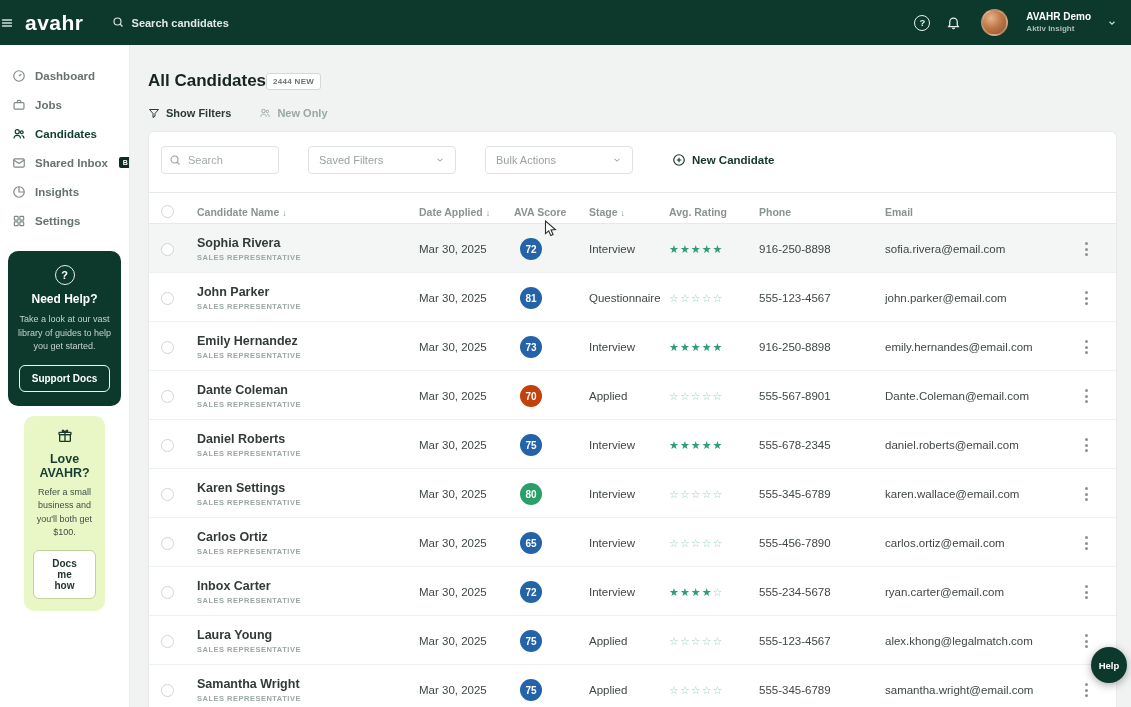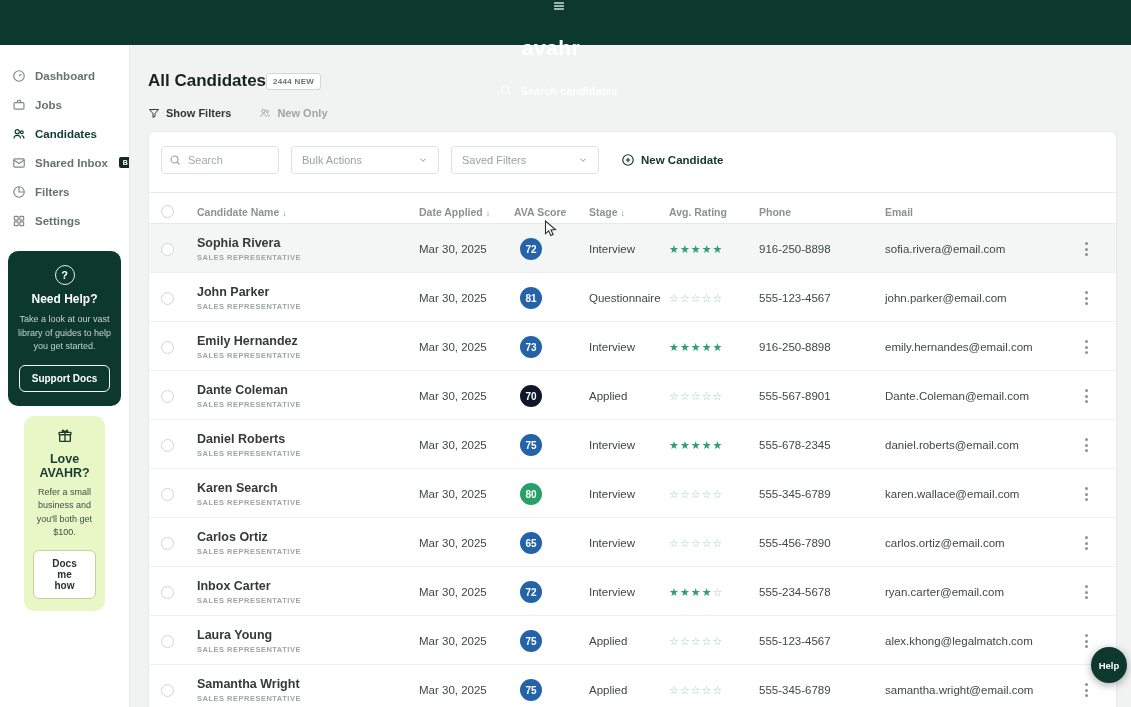--- a/index.html
+++ b/index.html
@@ -1,21 +1,21 @@
 <!DOCTYPE html>
 <html><head>
 <meta charset="utf-8">
 <style>
   * { margin:0; padding:0; box-sizing:border-box; }
   html, body { width:1131px; height:707px; overflow:hidden; }
   body { font-family:"Liberation Sans", sans-serif; background:#f1f3f2; color:#2d3832; }
   .app { position:relative; width:1131px; height:707px; display:flex; flex-direction:column; }
 
   
-  .topbar { height:45px; background:#0d392c; display:flex; align-items:center; padding:0 14px 0 1px; gap:24px; flex-shrink:0;flex-direction:column; }
+  .topbar { height:45px; background:#0d392c; display:flex; align-items:center; padding:0 14px 0 1px; gap:12px; flex-shrink:0; }
   .hamburger { display:flex; align-items:center; cursor:pointer; }
   .logo { color:#fff; font-size:21px; font-weight:800; letter-spacing:.5px; margin-right:16px; cursor:pointer; }
   .topbar-search { display:flex; align-items:center; gap:8px; color:rgba(255,255,255,.88); font-size:11px; font-weight:600; cursor:text; }
   .topbar-spacer { flex:1; }
   .tb-icon { display:flex; align-items:center; cursor:pointer; margin-left:4px; }
   .qcircle { width:16px; height:16px; border:1.4px solid #e8f0ec; border-radius:50%; display:flex; align-items:center; justify-content:center; font-size:9.5px; color:#e8f0ec; font-weight:700; }
   .avatar { width:27px; height:27px; border-radius:50%; background:radial-gradient(circle at 35% 30%, #e8b48a 0%, #c07a4a 45%, #8a4f2c 100%); border:2px solid rgba(255,255,255,.25); margin-left:8px; cursor:pointer; }
   .account { margin-left:6px; cursor:pointer; line-height:1.25; }
   .acc-name { color:#fff; font-size:10px; font-weight:800; }
   .acc-org { color:#a9bdb4; font-size:8px; font-weight:600; }
@@ -47,21 +47,21 @@
   .main { flex:1; min-width:0; padding:26px 14px 0 18px; display:flex; flex-direction:column; }
   .page-head { display:flex; align-items:center; margin-bottom:16px; }
   .page-head h1 { font-size:17px; font-weight:800; color:#16241e; }
   .new-badge { border:1px solid #d2d9d5; background:#fff; color:#6a736e; font-size:8px; font-weight:700; padding:3px 6px; border-radius:3px; letter-spacing:.3px; }
   .filter-row { display:flex; gap:28px; margin-bottom:12px; align-items:center; }
   .filter-toggle { display:flex; align-items:center; gap:6px; font-size:11px; font-weight:700; color:#2b3a33; cursor:pointer; }
   .filter-toggle.muted { color:#9aa8a1; }
   .filter-toggle.muted svg { color:#9aa8a1; }
 
   .card { background:#fff; border:1px solid #e7eae8; border-bottom:none; border-radius:6px 6px 0 0; flex:1; padding-top:14px; --cols:36px 222px 95px 75px 80px 90px 126px 1fr 36px; }
-  .toolbar { display:flex; align-items:center; gap:12px; padding:0 12px; margin-bottom:18px; }
+  .toolbar { display:flex; align-items:center; gap:29px; padding:0 12px; margin-bottom:18px; }
   .search-box { position:relative; }
   .search-box svg { position:absolute; left:8px; top:8px; color:#9aa39e; }
   .search-box input { width:118px; height:28px; border:1px solid #dfe4e1; border-radius:4px; padding:0 8px 0 26px; font-family:inherit; font-size:11px; color:#3a433e; outline:none; }
   .search-box input::placeholder { color:#a2aba6; }
   .select { width:148px; height:28px; border:1px solid #dfe4e1; border-radius:4px; display:flex; align-items:center; justify-content:space-between; padding:0 10px; font-size:11px; color:#9aa39e; cursor:pointer; background:#fff; }
   .select svg { color:#8d9791; }
   .new-candidate { display:flex; align-items:center; gap:6px; margin-left:10px; font-size:11.5px; font-weight:800; color:#14352c; cursor:pointer; }
   .new-candidate svg { color:#14352c; }
 
   .thead, .trow { display:grid; grid-template-columns:var(--cols); align-items:center; padding:12px 12px; }
@@ -172,21 +172,21 @@
           <span class="nav-label">Shared Inbox</span>
           <span class="beta">BETA</span>
         </div>
         <div class="nav-item">
           <span class="nav-icon">
               <svg width="14" height="14" viewBox="0 0 24 24" fill="none" stroke="currentColor" stroke-width="2">
                 <circle cx="12" cy="12" r="9"></circle>
                 <path d="M12 3v9h9"></path>
               </svg>
             </span>
-          <span class="nav-label">Filters</span>
+          <span class="nav-label">Insights</span>
         </div>
         <div class="nav-item">
           <span class="nav-icon">
               <svg width="14" height="14" viewBox="0 0 24 24" fill="none" stroke="currentColor" stroke-width="2">
                 <rect x="4" y="4" width="6.5" height="6.5" rx="1"></rect>
                 <rect x="13.5" y="4" width="6.5" height="6.5" rx="1"></rect>
                 <rect x="4" y="13.5" width="6.5" height="6.5" rx="1"></rect>
                 <rect x="13.5" y="13.5" width="6.5" height="6.5" rx="1"></rect>
               </svg>
             </span>
@@ -243,27 +243,27 @@
       <div class="card">
         <div class="toolbar">
           <div class="search-box">
             <svg width="12" height="12" viewBox="0 0 24 24" fill="none" stroke="currentColor" stroke-width="2.2">
                 <circle cx="11" cy="11" r="7"></circle>
                 <path d="M16.5 16.5 21 21"></path>
               </svg>
             <input placeholder="Search" style="">
           </div>
           <div class="select">
-            <span>Bulk Actions</span>
+            <span>Saved Filters</span>
             <svg width="10" height="10" viewBox="0 0 24 24" fill="none" stroke="currentColor" stroke-width="2.4">
                 <path d="M6 9l6 6 6-6"></path>
               </svg>
           </div>
           <div class="select">
-            <span>Saved Filters</span>
+            <span>Bulk Actions</span>
             <svg width="10" height="10" viewBox="0 0 24 24" fill="none" stroke="currentColor" stroke-width="2.4">
                 <path d="M6 9l6 6 6-6"></path>
               </svg>
           </div>
           <div class="new-candidate">
             <svg width="14" height="14" viewBox="0 0 24 24" fill="none" stroke="currentColor" stroke-width="2">
                 <circle cx="12" cy="12" r="9"></circle>
                 <path d="M12 8v8M8 12h8"></path>
               </svg>
             <span>New Candidate</span>
@@ -358,21 +358,21 @@
               </span>
   </div>
 
   <div class="trow">
     <span class="radio"></span>
     <div class="name-cell">
       <span class="cname">Dante Coleman</span>
       <span class="crole">SALES REPRESENTATIVE</span>
     </div>
     <span class="cell">Mar 30, 2025</span>
-    <span class="score" style="background: #0f172a;">70</span>
+    <span class="score" style="background: #c2410c;">70</span>
     <span class="cell">Applied</span>
     <span class="stars">
                 <span class="star">☆</span>
                 <span class="star">☆</span>
                 <span class="star">☆</span>
                 <span class="star">☆</span>
                 <span class="star">☆</span>
               </span>
     <span class="cell">555-567-8901</span>
     <span class="cell email">Dante.Coleman@email.com</span>
@@ -404,21 +404,21 @@
     <span class="dots">
                 <i></i>
                 <i></i>
                 <i></i>
               </span>
   </div>
 
   <div class="trow">
     <span class="radio"></span>
     <div class="name-cell">
-      <span class="cname">Karen Search</span>
+      <span class="cname">Karen Settings</span>
       <span class="crole">SALES REPRESENTATIVE</span>
     </div>
     <span class="cell">Mar 30, 2025</span>
     <span class="score" style="background: rgb(40, 161, 105);">80</span>
     <span class="cell">Interview</span>
     <span class="stars">
                 <span class="star">☆</span>
                 <span class="star">☆</span>
                 <span class="star">☆</span>
                 <span class="star">☆</span>

